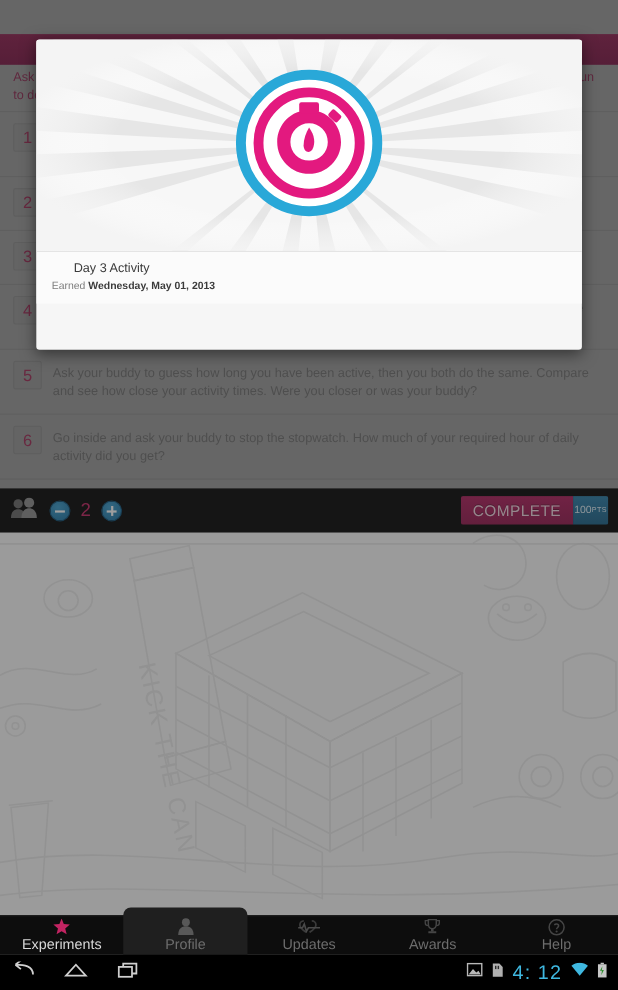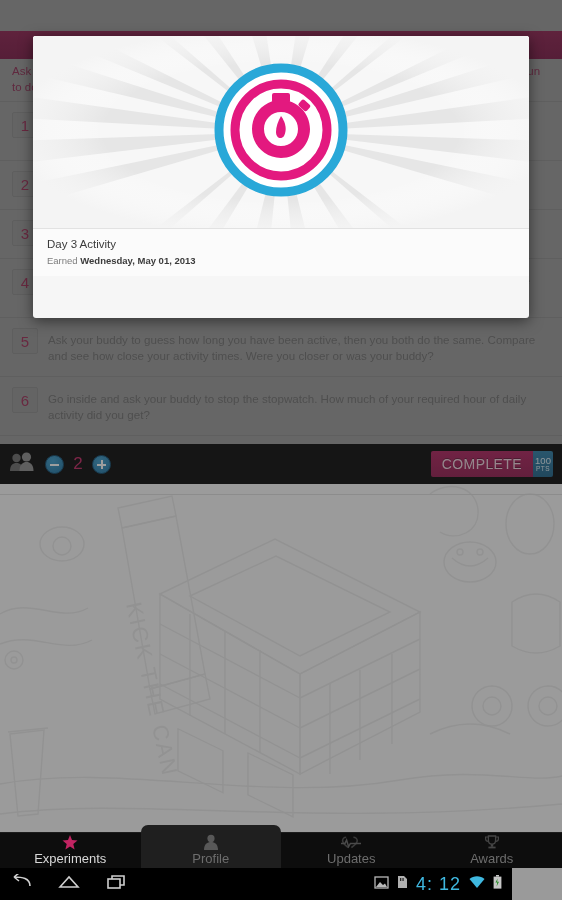--- a/index.html
+++ b/index.html
@@ -169,23 +169,22 @@
     font-size: 14px;
     letter-spacing: .4px;
     padding: 0 11px;
     display: flex;
     align-items: center;
     text-shadow: 0 -1px 0 rgba(0,0,0,.35);
   }
   .pts-badge {
     background: linear-gradient(#2a7ca6, #1c6288);
     color: #dfeef6;
-    width: 20px;
-    display: flex;
-    flex-direction: column;
+    width: 32px;
+    display: flex;
     align-items: center;
     justify-content: center;
     line-height: 1.02;
   }
   .pts-badge .pts-num { font-size: 9.5px; }
   .pts-badge .pts-lbl { font-size: 6.5px; letter-spacing: .5px; }
 
   
   .tabbar {
     position: absolute;
@@ -216,21 +215,21 @@
     margin-top: -8px;
     padding-top: 6px;
     height: 44px;
   }
   .tab-icon { height: 15px; display: flex; align-items: center; }
 
   
   .sysbar {
     position: absolute;
     left: 0; bottom: 0;
-    width: 512px; height: 32px;
+    width: 562px; height: 32px;
     background: #000;
     display: flex;
     align-items: center;
     padding: 0 10px;
   }
   .sys-left { display: flex; align-items: center; gap: 26px; }
   .sys-right {
     margin-left: auto;
     display: flex;
     align-items: center;
@@ -296,20 +295,21 @@
   .badge { position: relative; z-index: 2; }
   .modal-foot {
     border-top: 1px solid #e2e2e2;
     background: #fbfbfb;
     padding: 9px 14px 10px;
   }
   .ach-title {
     color: #3b3b3b;
     font-size: 11.5px;
     margin-bottom: 5px;
+    margin-left: 20px;
   }
   .ach-sub {
     color: #7d7d7d;
     font-size: 9.5px;
     margin-bottom: 5px;
   }
   .ach-earned { color: #7d7d7d; font-size: 9.5px; }
   .ach-earned b { color: #3b3b3b; }
 </style>
 </head>
@@ -463,20 +463,30 @@
           <path d="M4.4 1 L11.6 1 L11.6 5 C11.6 7.6 10 9.2 8 9.2 C6 9.2 4.4 7.6 4.4 5 Z" fill="none" stroke="#454545" stroke-width="1.3"></path>
           <path d="M4.4 2 L1.6 2 L1.6 4 C1.6 5.6 3 6.4 4.4 6.4" fill="none" stroke="#454545" stroke-width="1.2"></path>
           <path d="M11.6 2 L14.4 2 L14.4 4 C14.4 5.6 13 6.4 11.6 6.4" fill="none" stroke="#454545" stroke-width="1.2"></path>
           <rect x="6.8" y="9.2" width="2.4" height="2.6" fill="#454545"></rect>
           <rect x="4.4" y="11.6" width="7.2" height="1.8" fill="#454545"></rect>
         </svg>
       </span>
       <span class="tab-label">Awards</span>
     </div>
 
+    <div class="tab">
+      <span class="tab-icon">
+        <svg width="16" height="16" viewBox="0 0 16 16">
+          <circle cx="8" cy="8" r="6.8" fill="none" stroke="#454545" stroke-width="1.4"></circle>
+          <path d="M6.2 6.1 C6.2 4.6 9.8 4.4 9.8 6.6 C9.8 8.2 8 8.2 8 9.8" fill="none" stroke="#454545" stroke-width="1.4"></path>
+          <circle cx="8" cy="11.8" r="1" fill="#454545"></circle>
+        </svg>
+      </span>
+      <span class="tab-label">Help</span>
+    </div>
   </div>
 
   <div class="sysbar">
     <div class="sys-left">
       <span>
         <svg width="22" height="16" viewBox="0 0 22 16">
           <path d="M20 12 C20 4 12 3 4 3 M4 3 L9 -1 M4 3 L9 7" fill="none" stroke="#cfcfcf" stroke-width="1.6"></path>
         </svg>
       </span>
       <span>

